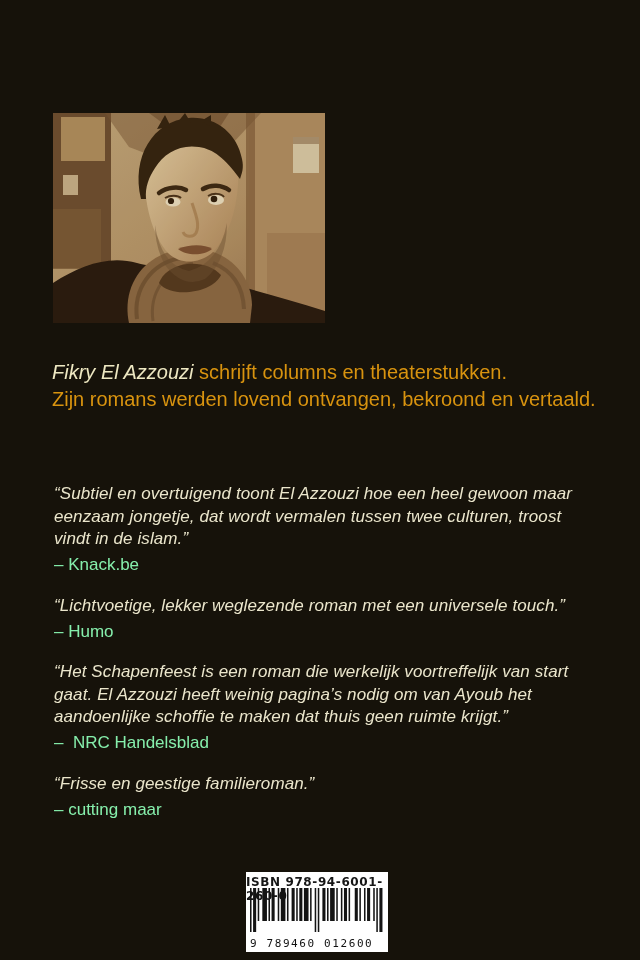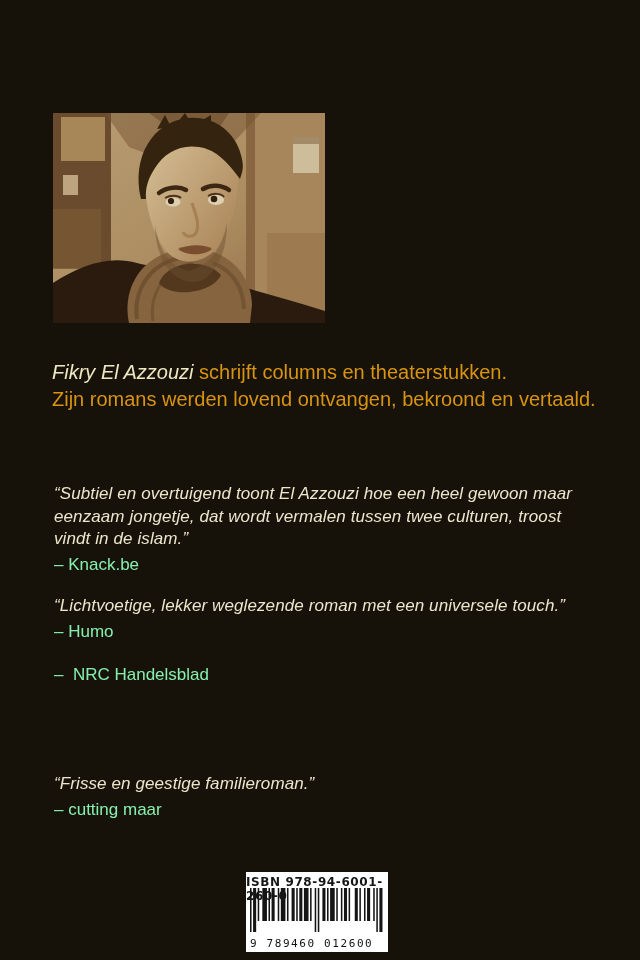--- a/index.html
+++ b/index.html
@@ -158,20 +158,23 @@
     <div class="quote-text">“Subtiel en overtuigend toont El Azzouzi hoe een heel gewoon maar
 eenzaam jongetje, dat wordt vermalen tussen twee culturen, troost
 vindt in de islam.”</div>
     <div class="quote-source">– Knack.be</div>
   </div>
   <div class="quote q2">
     <div class="quote-text">“Lichtvoetige, lekker weglezende roman met een universele touch.”</div>
     <div class="quote-source">– Humo</div>
   </div>
   <div class="quote q3">
+    <div class="quote-text">“Het Schapenfeest is een roman die werkelijk voortreffelijk van start
+gaat. El Azzouzi heeft weinig pagina’s nodig om van Ayoub het
+aandoenlijke schoffie te maken dat thuis geen ruimte krijgt.”</div>
     <div class="quote-source">–  NRC Handelsblad</div>
   </div>
   <div class="quote q4">
     <div class="quote-text">“Frisse en geestige familieroman.”</div>
     <div class="quote-source">– cutting maar</div>
   </div>
 
 
   <div class="barcode-box">
     <div class="isbn-label">ISBN 978-94-6001-260-0</div>

